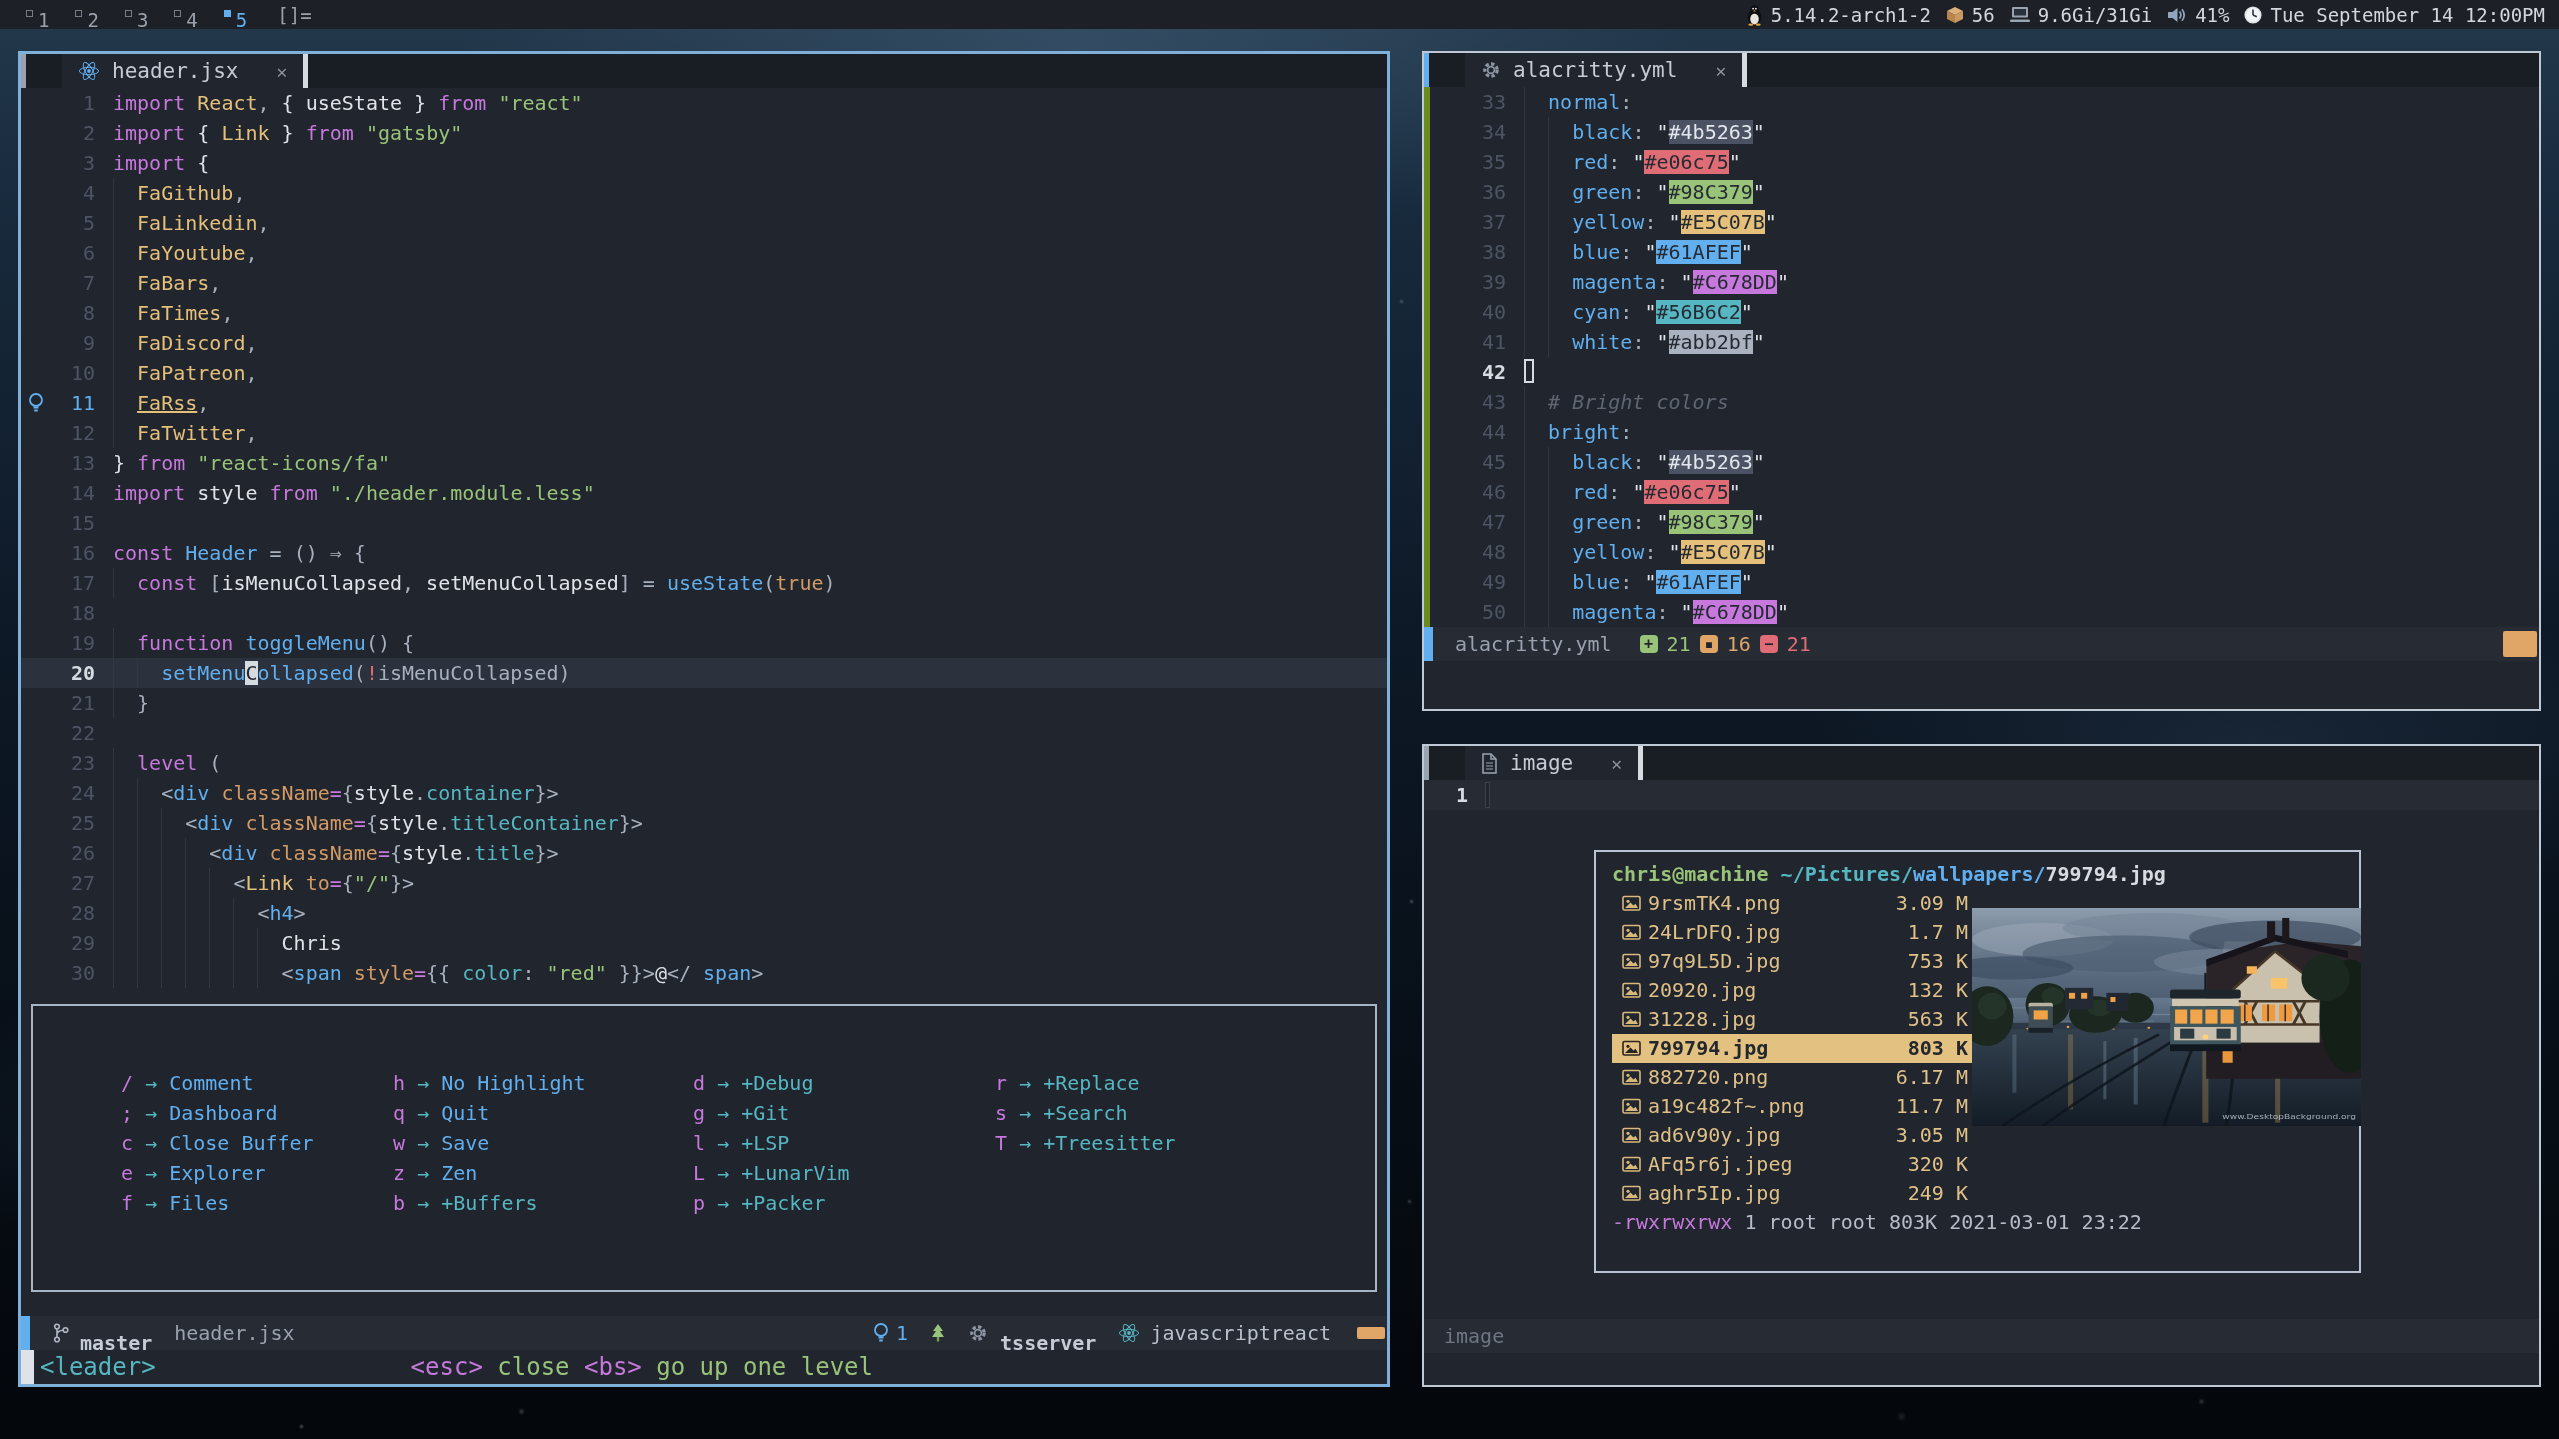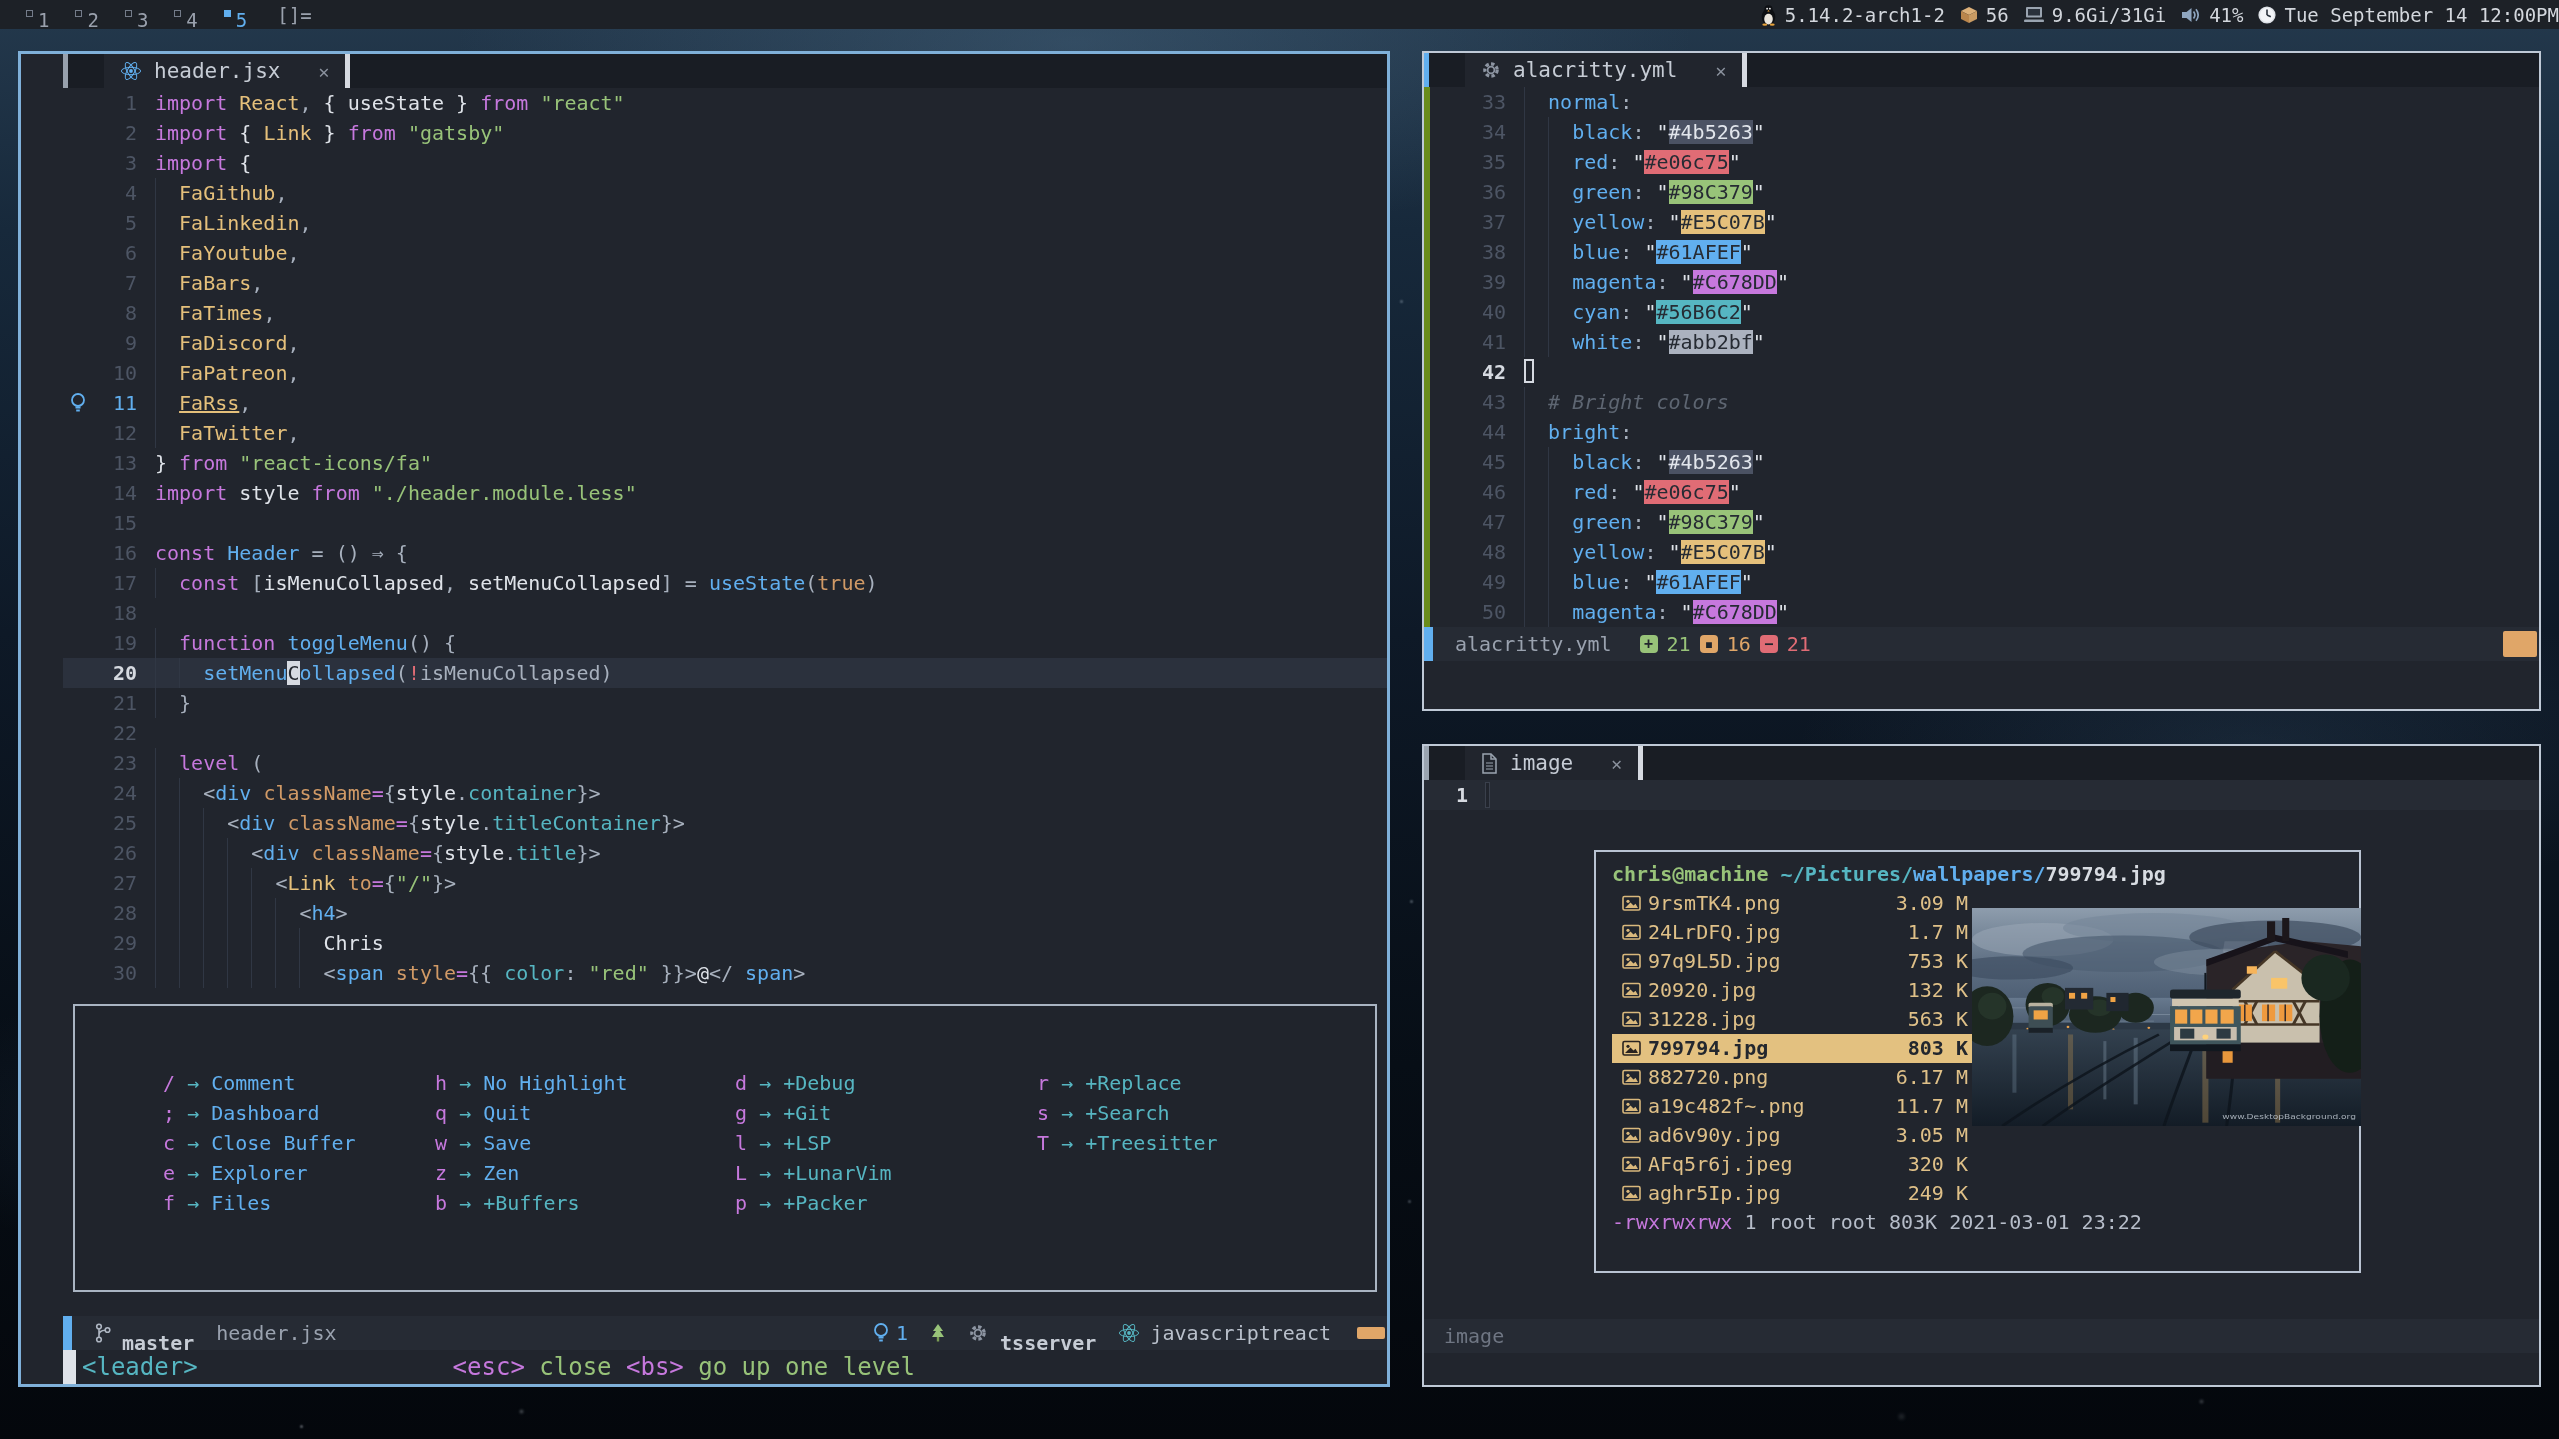--- a/index.html
+++ b/index.html
@@ -21,25 +21,25 @@
       2200px 1400px 3px rgba(230,238,246,.4), 300px 1425px 2px rgba(220,230,240,.4),
       1410px 900px 2px rgba(210,225,238,.35), 1408px 1200px 2px rgba(210,225,238,.3);}
   
   .topbar{position:absolute;left:0;top:0;width:2559px;height:29px;background:#1d2127;
     display:flex;align-items:center;font-size:19px;color:#9aa1ad;}
   .ws{display:inline-flex;align-items:flex-start;margin-left:26px;gap:5px;cursor:default;}
   .ws .sq{width:7px;height:7px;border:1px solid #747c8a;margin-top:1px;}
   .ws.active{color:#61afef;}
   .ws.active .sq{background:#61afef;border-color:#61afef;}
   .layout-sym{margin-left:30px;color:#9aa1ad;}
-  .tb-right{margin-left:auto;display:flex;align-items:center;gap:14px;padding-right:0;color:#d3d7dd;}
+  .tb-right{margin-left:auto;display:flex;align-items:center;gap:14px;padding-right:14px;color:#d3d7dd;}
   .tb-item{display:inline-flex;align-items:center;gap:7px;}
   
   .win{position:absolute;background:#21252d;}
-  .w-left{left:18px;top:51px;width:1372px;height:1336px;border:3px solid #7fb0d9;padding-left:42px;}
+  .w-left{left:18px;top:51px;width:1372px;height:1336px;border:3px solid #7fb0d9;}
   .w-rt{left:1422px;top:51px;width:1119px;height:660px;border:2px solid #bfc9d6;justify-content:center;}
   .w-rb{left:1422px;top:744px;width:1119px;height:643px;border:2px solid #bfc9d6;}
   .tabline{height:34px;background:#191d24;display:flex;align-items:center;position:relative;}
   .edgebar{width:5px;height:34px;margin-right:36px;}
   .tab{display:flex;align-items:center;gap:12px;background:#21252d;padding:0 16px;height:34px;
     font-size:21px;color:#c6ccd5;}
   .tab .close{color:#8b929e;font-size:18px;margin-left:26px;cursor:pointer;}
   .curbar{width:5px;height:34px;background:#d6dae1;}
   
   .code-area{position:relative;}

